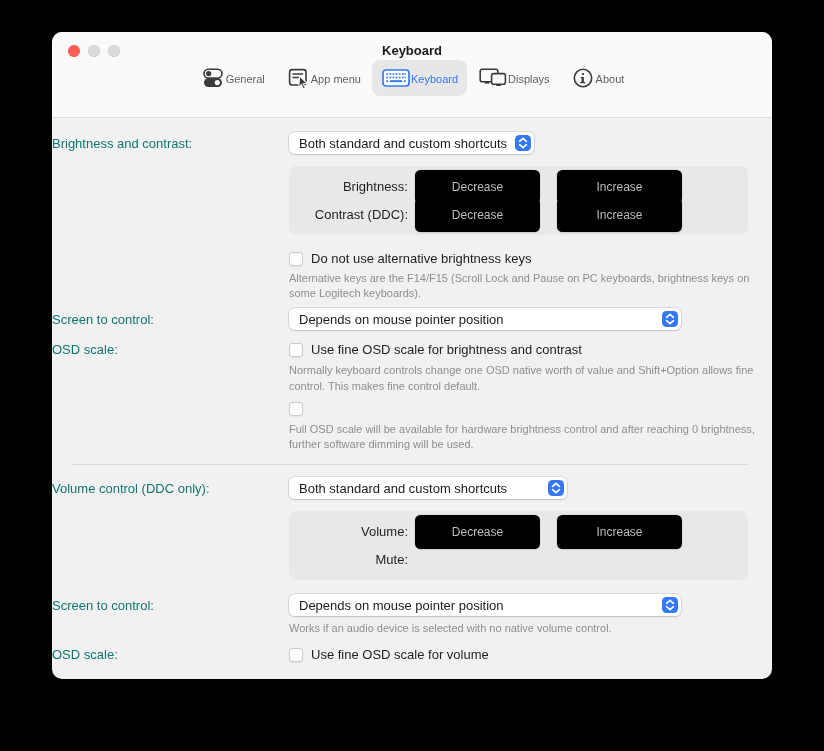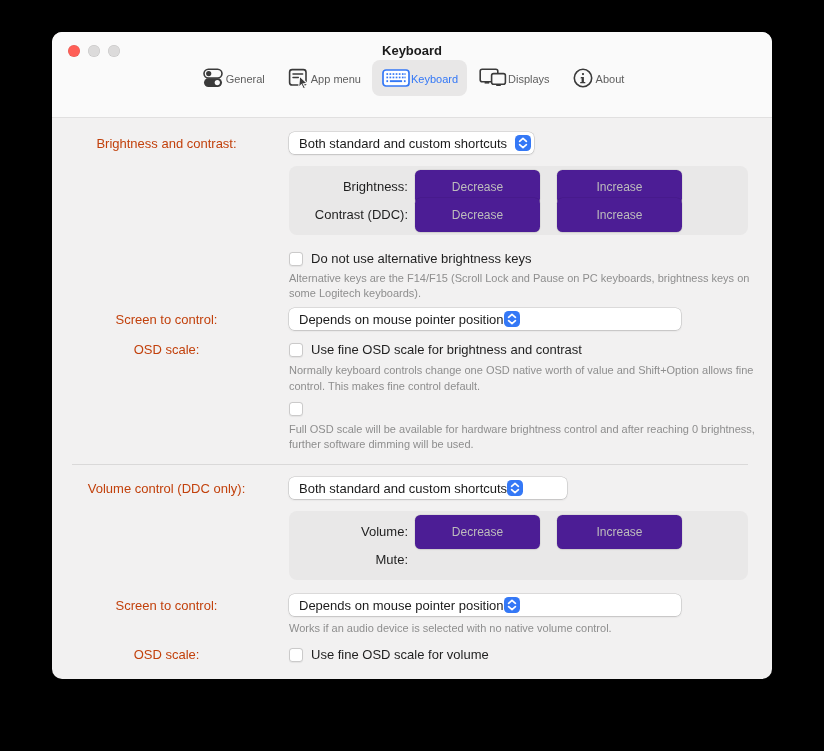--- a/index.html
+++ b/index.html
@@ -23,36 +23,36 @@
   .title{position:absolute;top:11px;left:0;right:0;text-align:center;font-size:13px;font-weight:700;color:#1c1c1c;}
   .toolbar{position:absolute;top:28px;left:0;right:0;display:flex;justify-content:center;align-items:flex-start;gap:2px;}
   .tb-item{display:flex;flex-direction:row;align-items:center;padding:4px 9px 5px;border-radius:8px;cursor:default;}
   .tb-item.selected{background:#e8e7e7;}
   .tb-icon{height:27px;display:flex;align-items:center;justify-content:center;}
   .tb-label{font-size:11px;color:#5e5e5e;margin-top:2px;white-space:nowrap;}
   .tb-item.selected .tb-label{color:#3478f6;}
   
   .content{padding-top:14px;font-size:13px;color:#1f1f1f;}
   .row{display:flex;align-items:center;}
-  .lbl{width:229px;min-width:229px;text-align:center;margin-right:8px;color:#c2410c;}
+  .lbl{width:229px;min-width:229px;text-align:left;margin-right:8px;color:#0f766e;}
   .popup{
     height:22px;background:#fff;border-radius:5.5px;box-sizing:border-box;
     box-shadow:0 0 0 .5px rgba(0,0,0,.18),0 1px 2px rgba(0,0,0,.12);
     display:flex;align-items:center;padding:0 3px 0 10px;cursor:default;
   }
   .popup-text{font-size:13px;white-space:nowrap;color:#1b1b1b;}
-  .popup.spread{}
+  .popup.spread{justify-content:space-between;}
   .popup.fit .popup-text{margin-right:8px;}
   .chev{width:16px;height:16px;border-radius:4.5px;background:#3478f6;display:flex;align-items:center;justify-content:center;flex:none;}
   .graybox{margin-left:237px;width:459px;background:#e9e8e8;border-radius:8px;padding:10px 0;box-sizing:border-box;}
   .box-row{display:flex;align-items:center;height:21px;margin-bottom:7px;}
   .box-row:last-child{margin-bottom:0;}
   .box-lbl{width:119px;min-width:119px;text-align:right;margin-right:7px;font-size:13px;color:#1f1f1f;}
   .mini-btn{
-    width:125px;height:34px;margin-right:17px;background:#4c1d95;border:none;border-radius:5.5px;
+    width:125px;height:34px;margin-right:17px;background:#000000;border:none;border-radius:5.5px;
     box-shadow:0 0 0 .5px rgba(0,0,0,.09),0 .5px 1.5px rgba(0,0,0,.08);
     color:#bdbcbc;font-size:12px;font-family:inherit;padding:0;
   }
   .mini-btn:last-child{margin-right:0;}
   .checkbox{
     width:14px;height:14px;min-width:14px;background:#fff;border-radius:3.5px;
     box-shadow:inset 0 0 0 1px #cbcaca,0 .5px 1px rgba(0,0,0,.06);display:inline-block;
   }
   .cb-label{margin-left:8px;white-space:nowrap;}
   .help{font-size:11px;color:#8e8e8e;line-height:1.38;margin:0;max-width:468px;}

